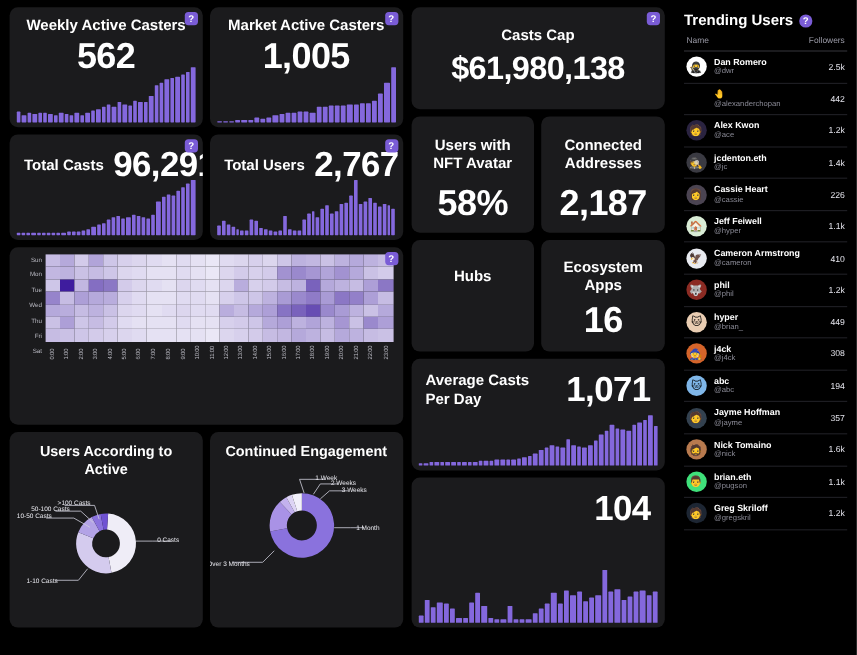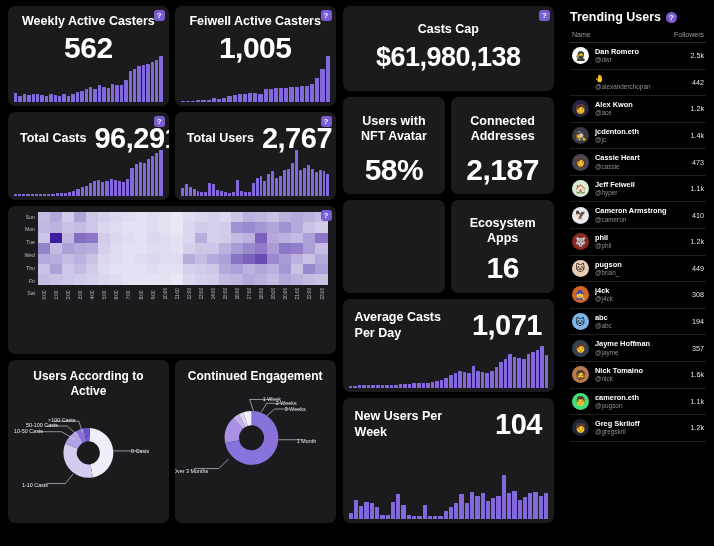--- a/index.html
+++ b/index.html
@@ -156,21 +156,21 @@
                 <i style="height: 77.7778%;"></i>
                 <i style="height: 80.5556%;"></i>
                 <i style="height: 83.3333%;"></i>
                 <i style="height: 86.1111%;"></i>
                 <i style="height: 91.6667%;"></i>
                 <i style="height: 100%;"></i>
               </div>
           </div>
           <div class="card" style="height:100px;">
             <div class="help">?</div>
-            <div class="ctitle">Feiwell Active Casters</div>
+            <div class="ctitle">Market Active Casters</div>
             <div class="cbig">1,005</div>
             <div class="spark">
                 <i style="height: 2.5641%;"></i>
                 <i style="height: 2.5641%;"></i>
                 <i style="height: 2.5641%;"></i>
                 <i style="height: 3.84615%;"></i>
                 <i style="height: 3.84615%;"></i>
                 <i style="height: 5.12821%;"></i>
                 <i style="height: 7.69231%;"></i>
                 <i style="height: 6.41026%;"></i>
@@ -578,20 +578,21 @@
             <div class="cbig" style="padding-top:8px;">58%</div>
           </div>
           <div class="card" style="height:97px;">
             <div class="ctitle" style="padding-top:17px;">Connected Addresses</div>
             <div class="cbig" style="padding-top:8px;">2,187</div>
           </div>
         </div>
 
         <div class="row2">
           <div class="card" style="height:93px;">
+            <div class="ctitle" style="padding-top:23px;">Hubs</div>
           </div>
           <div class="card" style="height:93px;">
             <div class="ctitle" style="padding-top:16px;">Ecosystem Apps</div>
             <div class="cbig" style="padding-top:4px;text-align:center;">16</div>
           </div>
         </div>
 
         <div class="card" style="height:93px;">
           <div class="inline">
             <div class="lbl" style="max-width:96px;">Average Casts Per Day</div>
@@ -640,21 +641,20 @@
               <i style="height: 80.5556%;"></i>
               <i style="height: 86.1111%;"></i>
               <i style="height: 91.6667%;"></i>
               <i style="height: 100%;"></i>
               <i style="height: 77.7778%;"></i>
             </div>
         </div>
 
         <div class="card" style="flex:1 1 auto;">
           <div class="inline">
-            <div class="lbl" style="max-width:96px;">New Users Per Week</div>
             <div class="val">104</div>
           </div>
           <div class="spark" style="height:44px;">
               <i style="height: 14.7059%;"></i>
               <i style="height: 44.1176%;"></i>
               <i style="height: 29.4118%;"></i>
               <i style="height: 38.2353%;"></i>
               <i style="height: 35.2941%;"></i>
               <i style="height: 26.4706%;"></i>
               <i style="height: 8.82353%;"></i>
@@ -737,21 +737,21 @@
             <div class="uhandle">@jc</div>
           </div>
           <div class="ufoll">1.4k</div>
         </div>
         <div class="urow">
           <div class="avatar" style="background: rgb(75, 68, 82);">👩</div>
           <div class="uinfo">
             <div class="uname">Cassie Heart</div>
             <div class="uhandle">@cassie</div>
           </div>
-          <div class="ufoll">473</div>
+          <div class="ufoll">226</div>
         </div>
         <div class="urow">
           <div class="avatar" style="background: rgb(217, 236, 214);">🏠</div>
           <div class="uinfo">
             <div class="uname">Jeff Feiwell</div>
             <div class="uhandle">@hyper</div>
           </div>
           <div class="ufoll">1.1k</div>
         </div>
         <div class="urow">
@@ -766,21 +766,21 @@
           <div class="avatar" style="background: rgb(139, 43, 35);">🐺</div>
           <div class="uinfo">
             <div class="uname">phil</div>
             <div class="uhandle">@phil</div>
           </div>
           <div class="ufoll">1.2k</div>
         </div>
         <div class="urow">
           <div class="avatar" style="background: rgb(233, 205, 178);">🐱</div>
           <div class="uinfo">
-            <div class="uname">pugson</div>
+            <div class="uname">hyper</div>
             <div class="uhandle">@brian_</div>
           </div>
           <div class="ufoll">449</div>
         </div>
         <div class="urow">
           <div class="avatar" style="background: rgb(212, 100, 42);">🧙</div>
           <div class="uinfo">
             <div class="uname">j4ck</div>
             <div class="uhandle">@j4ck</div>
           </div>
@@ -806,21 +806,21 @@
           <div class="avatar" style="background: rgb(184, 122, 78);">🧔</div>
           <div class="uinfo">
             <div class="uname">Nick Tomaino</div>
             <div class="uhandle">@nick</div>
           </div>
           <div class="ufoll">1.6k</div>
         </div>
         <div class="urow">
           <div class="avatar" style="background: rgb(63, 224, 122);">👨</div>
           <div class="uinfo">
-            <div class="uname">cameron.eth</div>
+            <div class="uname">brian.eth</div>
             <div class="uhandle">@pugson</div>
           </div>
           <div class="ufoll">1.1k</div>
         </div>
         <div class="urow">
           <div class="avatar" style="background: rgb(29, 38, 51);">🧑</div>
           <div class="uinfo">
             <div class="uname">Greg Skriloff</div>
             <div class="uhandle">@gregskril</div>
           </div>

